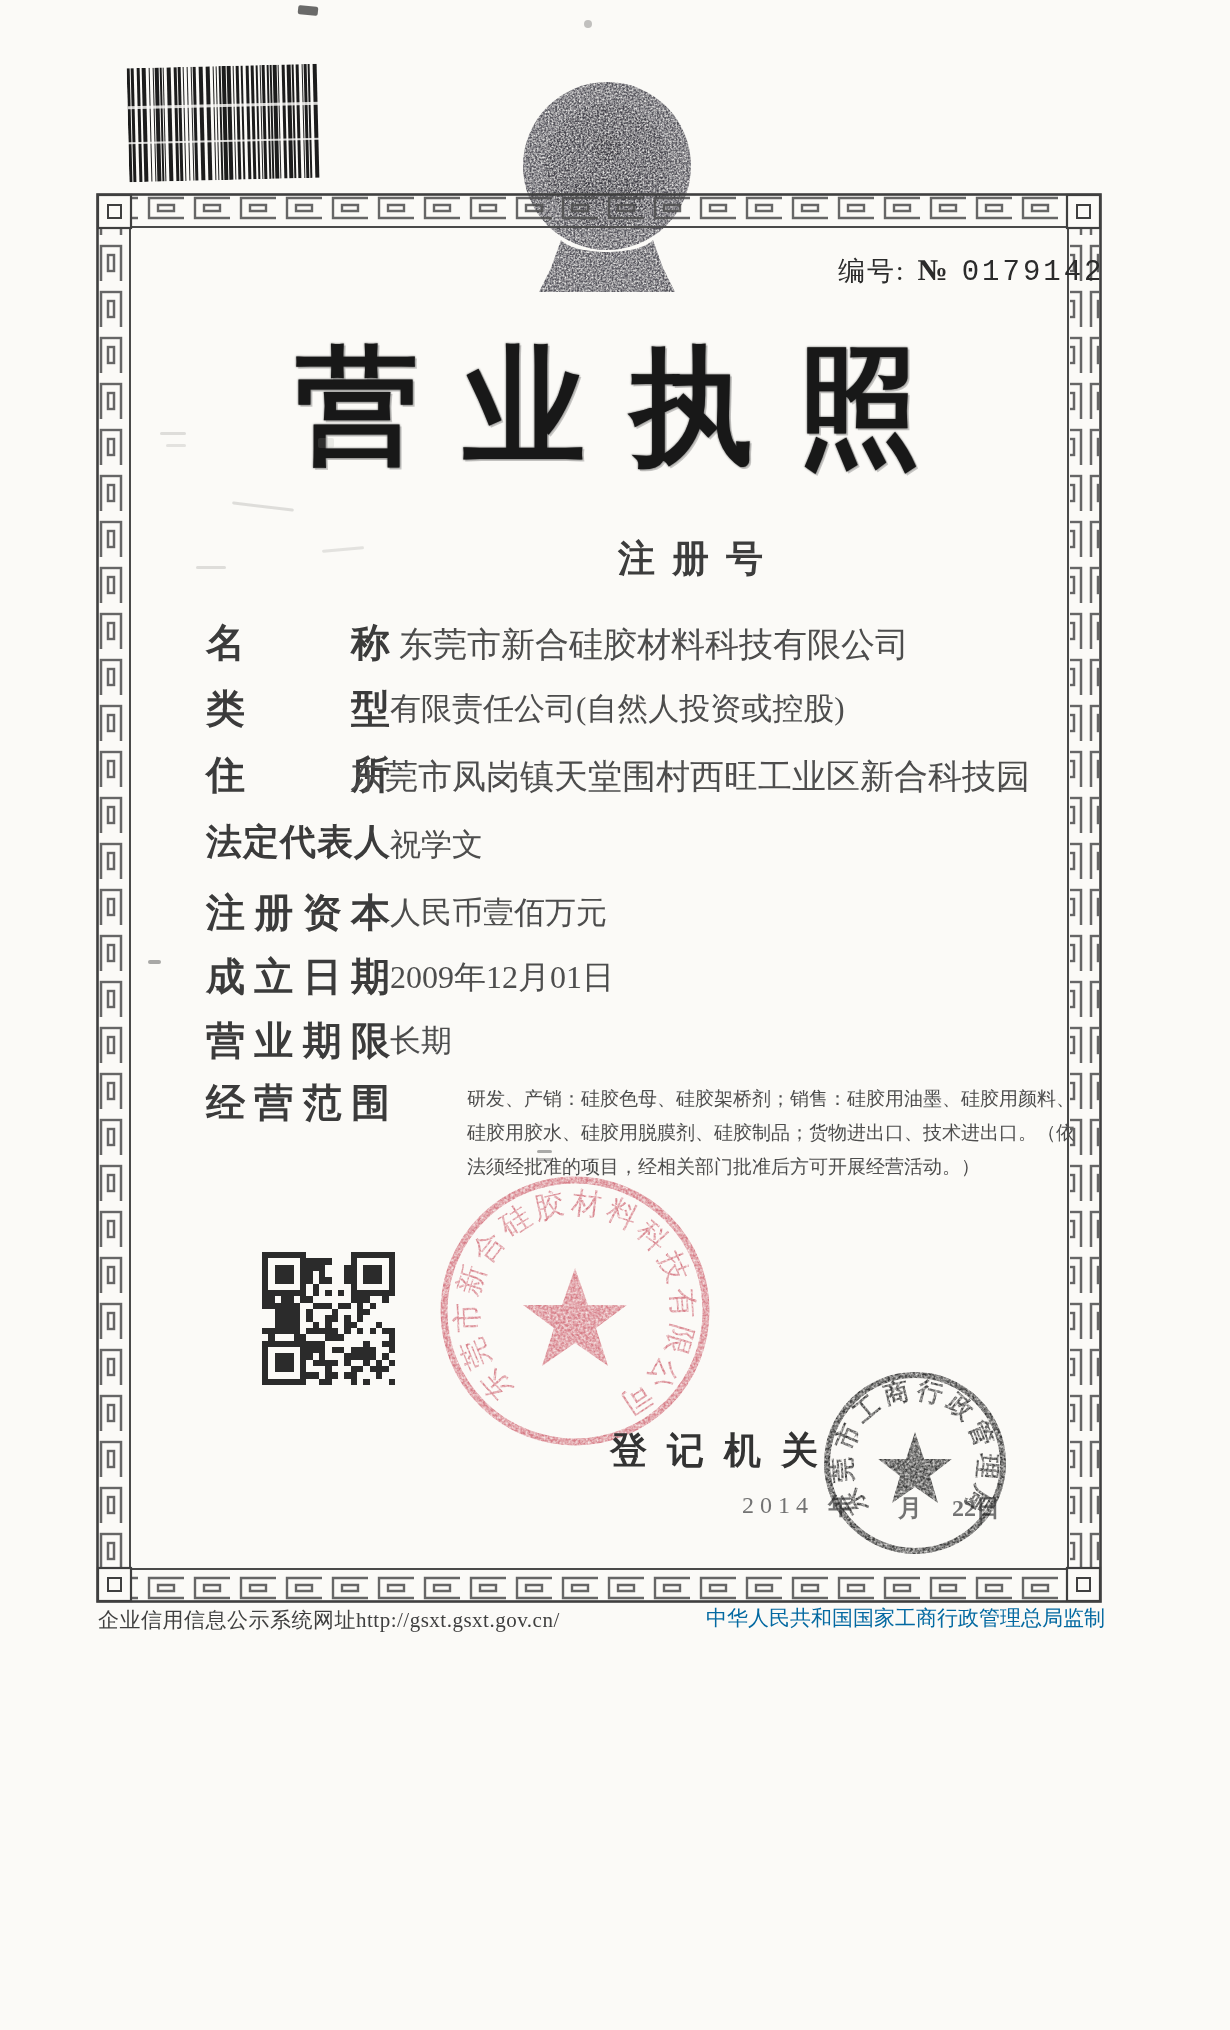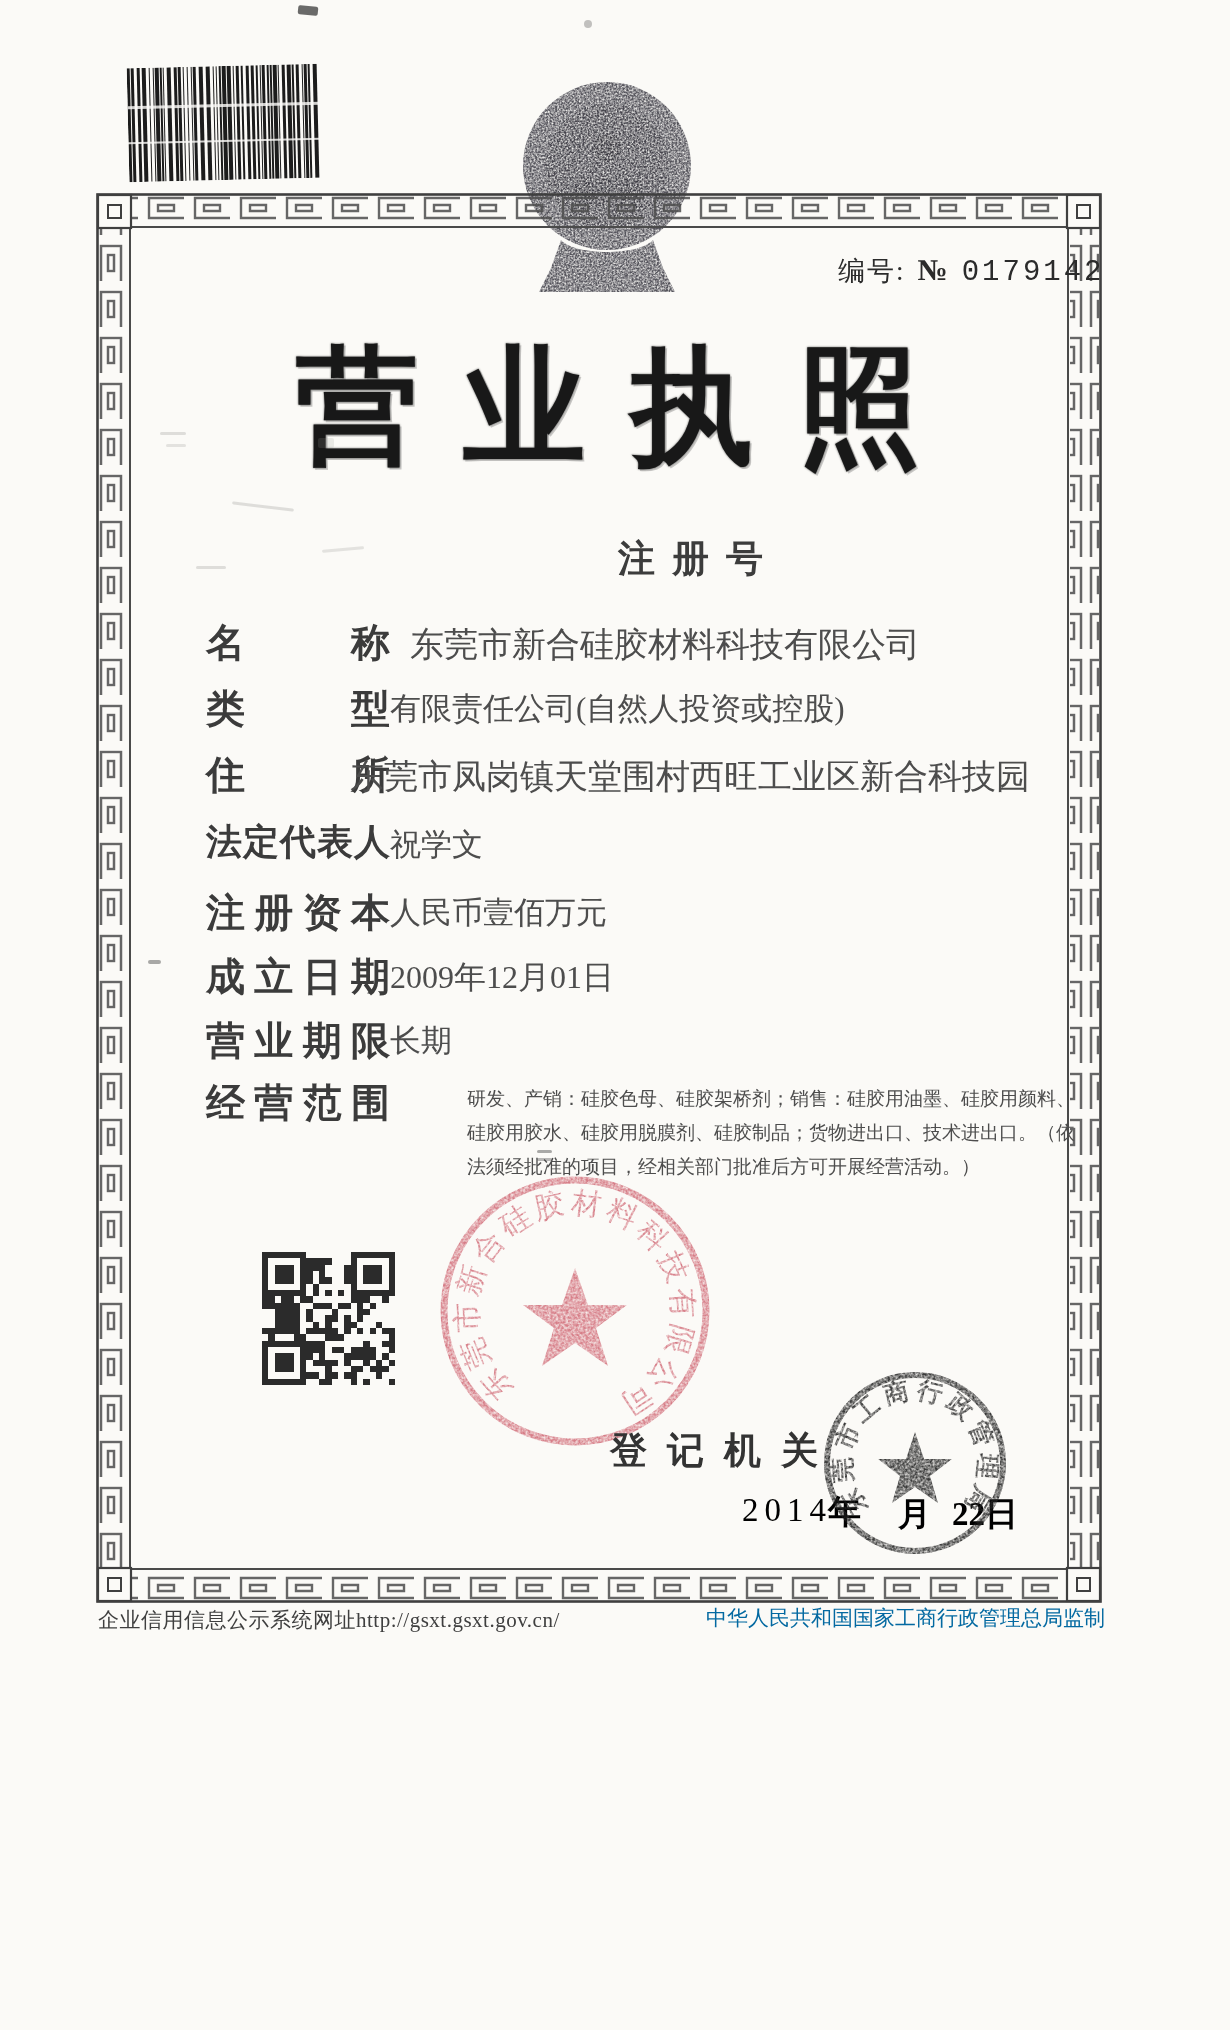--- a/index.html
+++ b/index.html
@@ -37,21 +37,21 @@
   #regline .reg-label{font-size:37px;color:#3c3c3c;letter-spacing:17px;font-weight:600;}
   #regline .reg-value{font-size:39px;color:#4a4a4a;letter-spacing:1px;margin-left:6px;}
   
   .row-label{position:absolute;left:206px;width:184px;display:flex;
     justify-content:space-between;font-weight:600;color:#3b3b3b;
     font-family:"Liberation Serif", serif;}
   .row-value{position:absolute;color:#4d4d4d;}
   
   #registry-label{left:610px;top:1426px;font-size:37px;font-weight:600;
     color:#333;letter-spacing:20px;}
-  .date-part{position:absolute;font-size:33px;color:#000000;}
+  .date-part{position:absolute;font-size:24px;color:#737373;}
   
   #footer-left{left:98px;top:1606px;font-size:21px;color:#3f3f3f;letter-spacing:.5px;}
   #footer-right{left:706px;top:1604px;width:424px;font-size:21px;color:#0369a1;}
   
   #qr{left:262px;top:1252px;width:133px;height:133px;
     display:grid;grid-template-columns:repeat(21,1fr);grid-template-rows:repeat(21,1fr);}
   #qr i{display:block;}
   #qr i.on{background:#2b2b2b;}
   
   #company-seal{left:436px;top:1172px;}
@@ -224,21 +224,21 @@
 
 <div id="regline" class="abs">
   <span class="reg-label">注册号</span>
 </div>
 
 <div id="fields">
     <div class="row-label" style="top: 616px; font-size: 39px;">
       <span>名</span>
       <span>称</span>
     </div>
-    <div class="row-value" style="top: 622px; left: 410px; font-size: 34px;">东莞市新合硅胶材料科技有限公司</div>
+    <div class="row-value" style="top: 622px; left: 399px; font-size: 34px;">东莞市新合硅胶材料科技有限公司</div>
     <div class="row-label" style="top: 682px; font-size: 39px;">
       <span>类</span>
       <span>型</span>
     </div>
     <div class="row-value" style="top: 688px; left: 390px; font-size: 31px;">有限责任公司(自然人投资或控股)</div>
     <div class="row-label" style="top: 748px; font-size: 39px;">
       <span>住</span>
       <span>所</span>
     </div>
     <div class="row-value" style="top: 754px; left: 350px; font-size: 34px;">东莞市凤岗镇天堂围村西旺工业区新合科技园</div>

